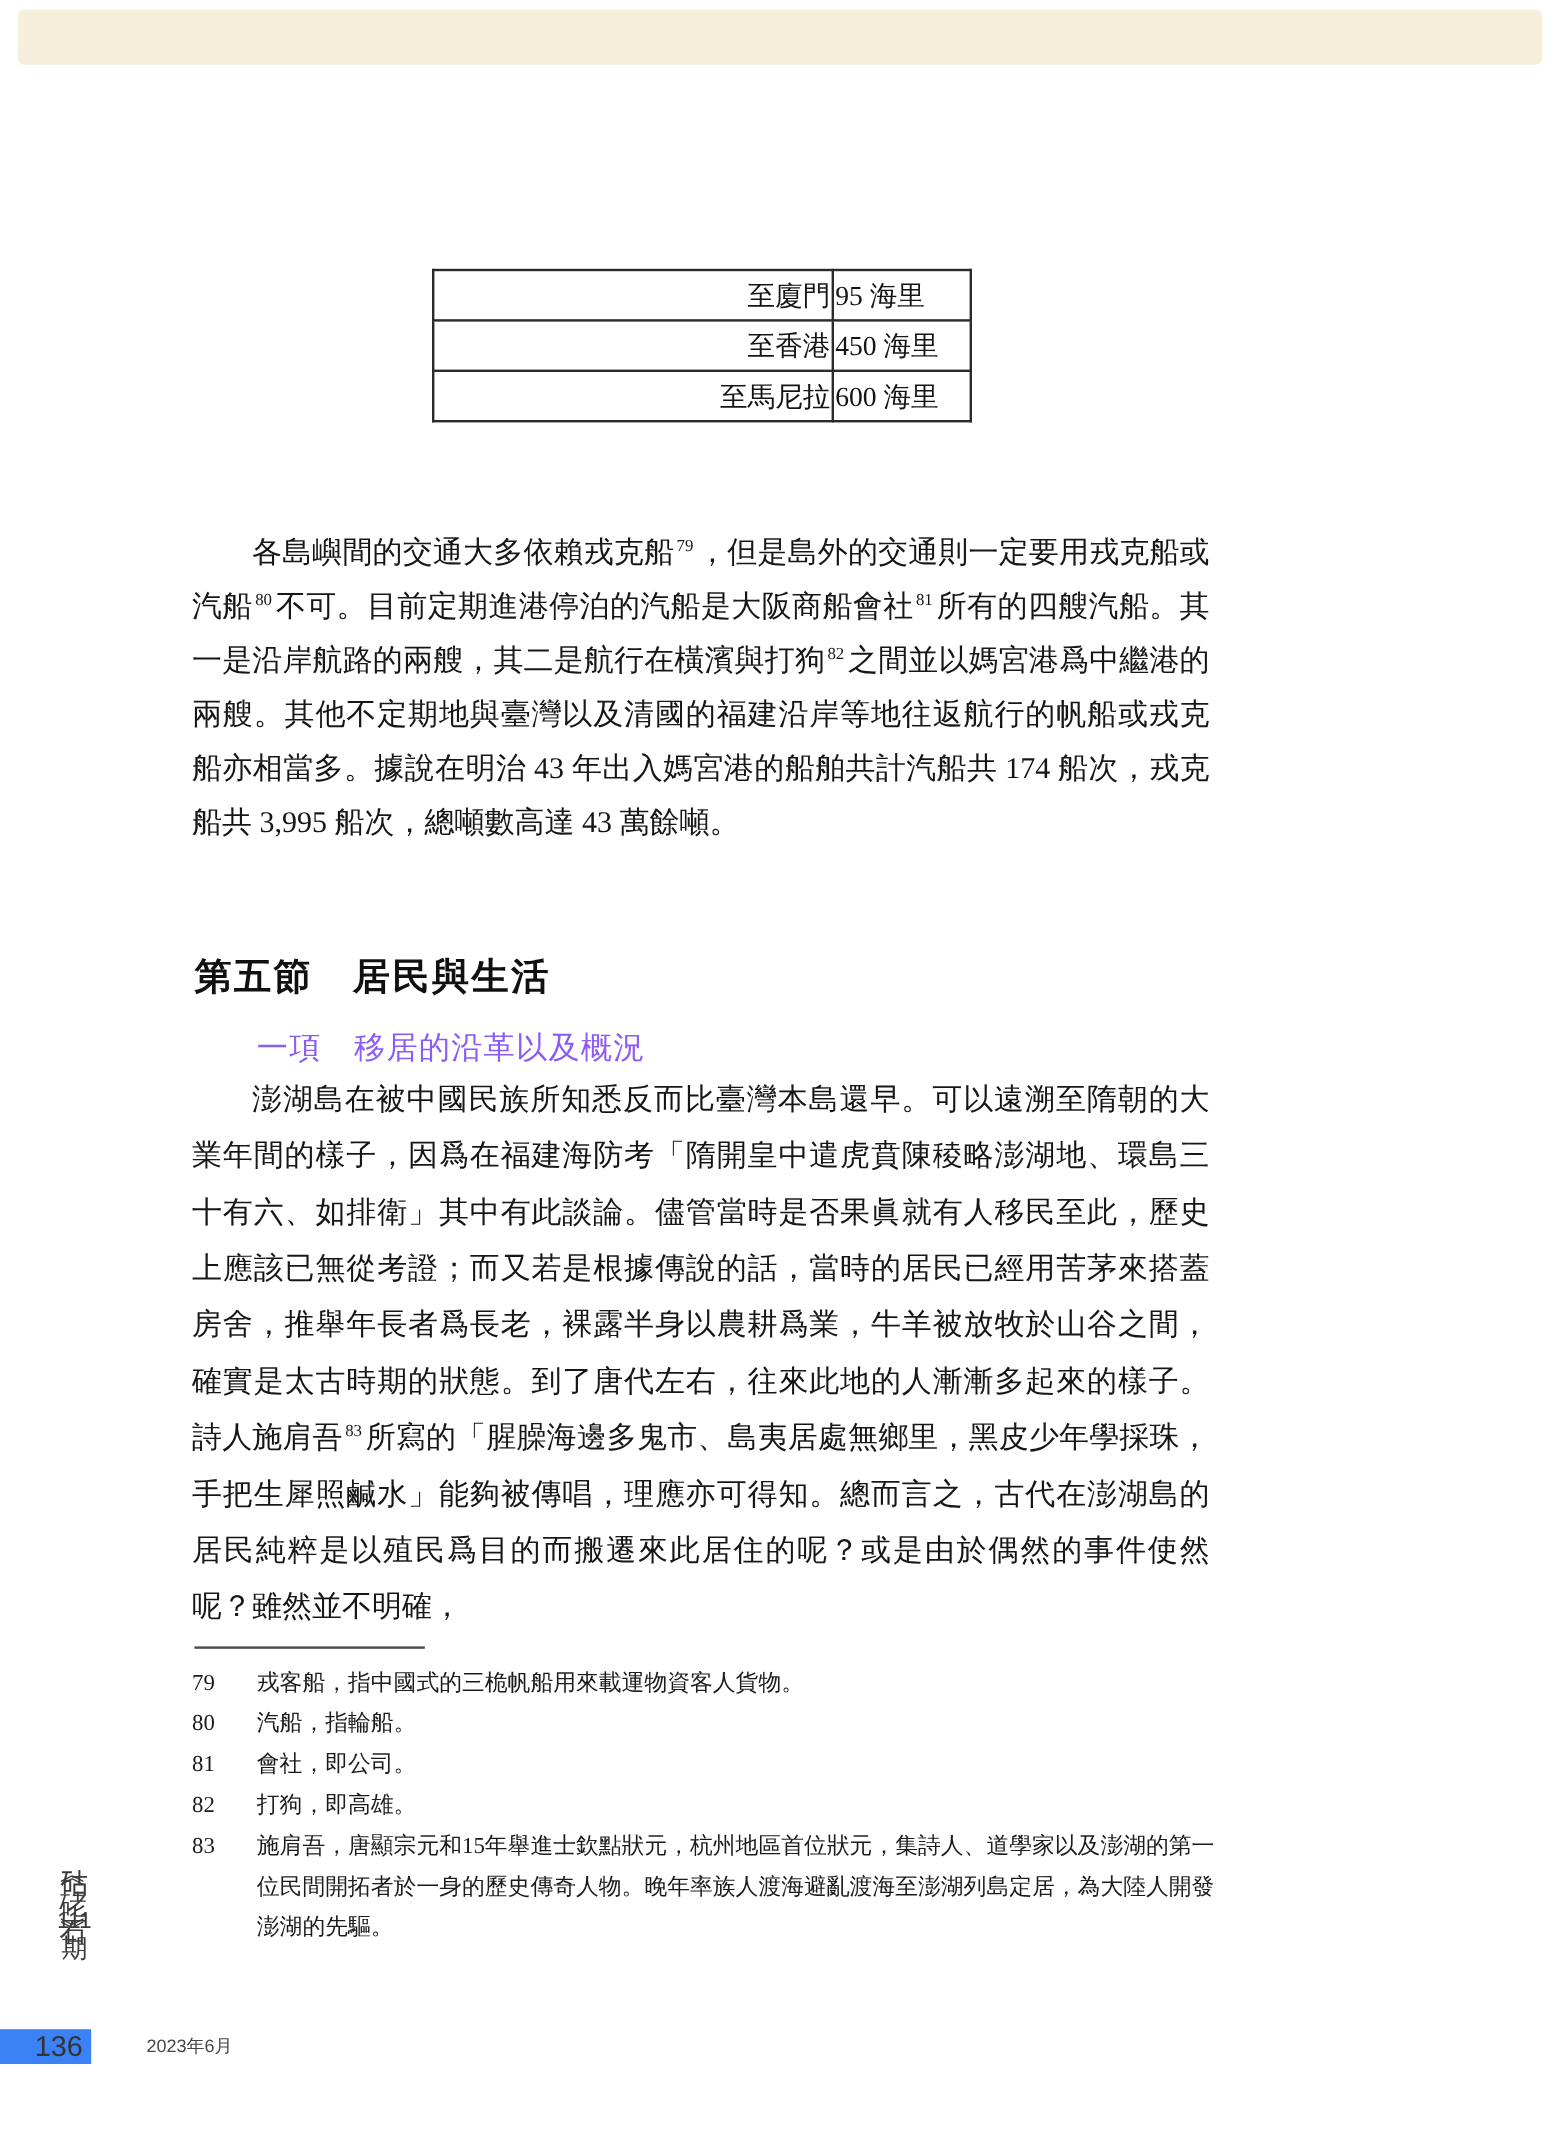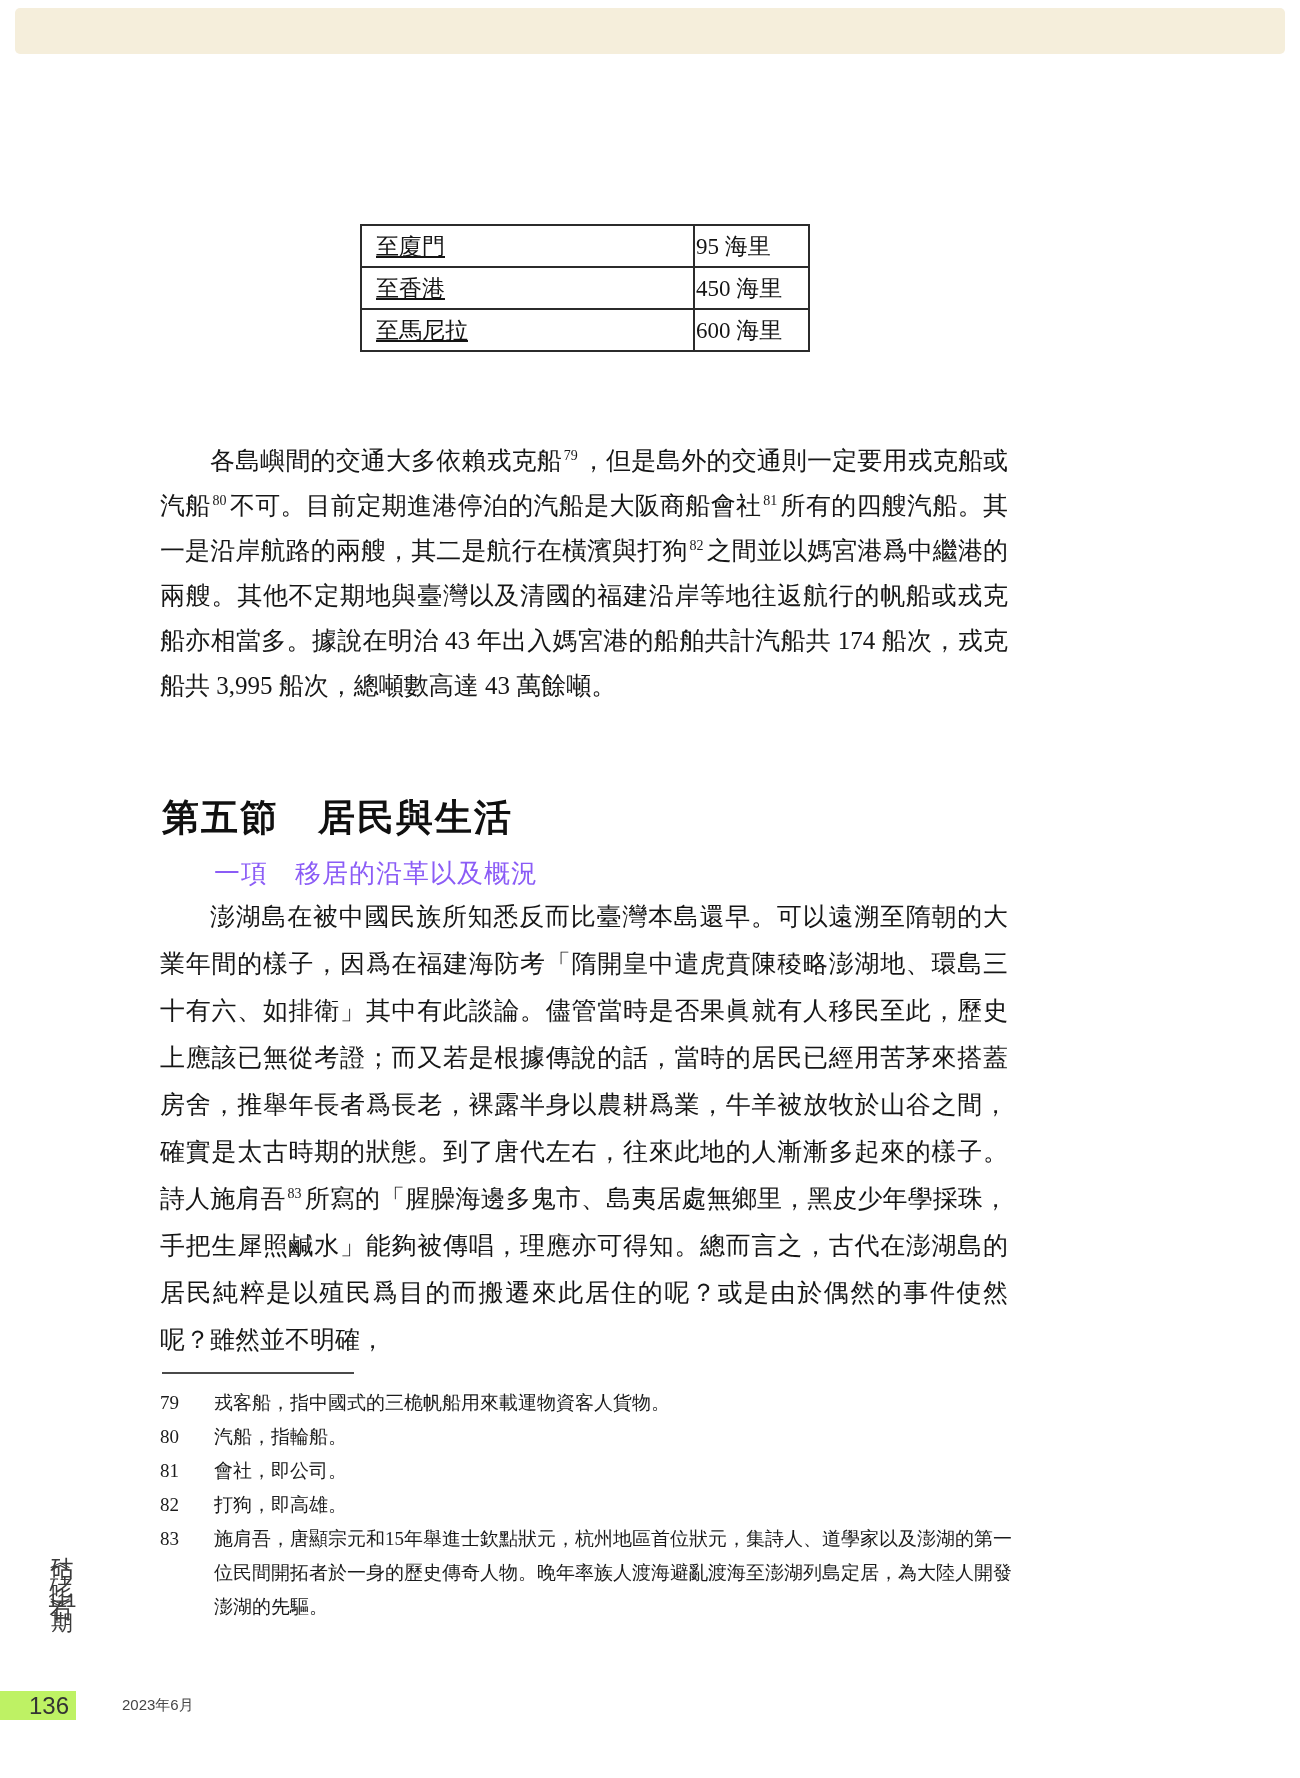--- a/index.html
+++ b/index.html
@@ -13,35 +13,35 @@
     position:absolute; left:15px; top:8px; width:1270px; height:46px;
     border-radius:5px;
   }
 
   .dist-table {
     position:absolute; left:360px; top:224px; border-collapse:collapse;
   }
   .dist-table td {
     border:2px solid #2b2b2b; height:38px; font-size:23px; color:#141414;
   }
-  .dist-table td.cell-label { width:316px; padding-left:14px; text-align:left;text-decoration:underline; }
+  .dist-table td.cell-label { width:316px; padding-left:14px; text-align:right; }
   .dist-table td.cell-value { width:100px; padding-right:12px; text-align:left; }
 
   .para {
     position:absolute; left:160px; width:848px; text-align:justify;
     text-indent:2em; color:#161616;
   }
   #para1 { top:438px; font-size:25px; line-height:45px; }
   #para2 { top:893px; font-size:25px; line-height:47px; }
   .para sup { font-size:14px; line-height:0; margin:0 3px 0 2px; }
 
   .section-heading {
     position:absolute; left:162px; top:793px;
     font-family:"Liberation Sans","DejaVu Sans",sans-serif;
-    font-weight:bold; font-size:37px; color:#101010; letter-spacing:2px;
+    font-weight:bold; font-size:31px; color:#101010; letter-spacing:2px;
   }
   .sub-heading {
     position:absolute; left:214px; top:856px; font-size:26px; color:#8b5cf6;
     letter-spacing:1px;
   }
 
   .fn-rule {
     position:absolute; left:162px; top:1372px; width:192px; height:0;
     border-top:2px solid #4a4a4a;
   }
@@ -131,14 +131,14 @@
     <span class="fn-text">施肩吾，唐顯宗元和15年舉進士欽點狀元，杭州地區首位狀元，集詩人、道學家以及澎湖的第一位民間開拓者於一身的歷史傳奇人物。晚年率族人渡海避亂渡海至澎湖列島定居，為大陸人開發澎湖的先驅。</span>
   </div>
 </div>
 
 <div class="journal-vertical">
   <span class="jv-title">《硓𥑮石》</span>
   <div class="jv-no">111</div>
   <div class="jv-unit">期</div>
 </div>
 
-<div class="page-badge" style="background: #bef264;">136</div>
+<div class="page-badge" style="background: #3b82f6;">136</div>
 <div class="issue-date">2023年6月</div>
 
 </body></html>

